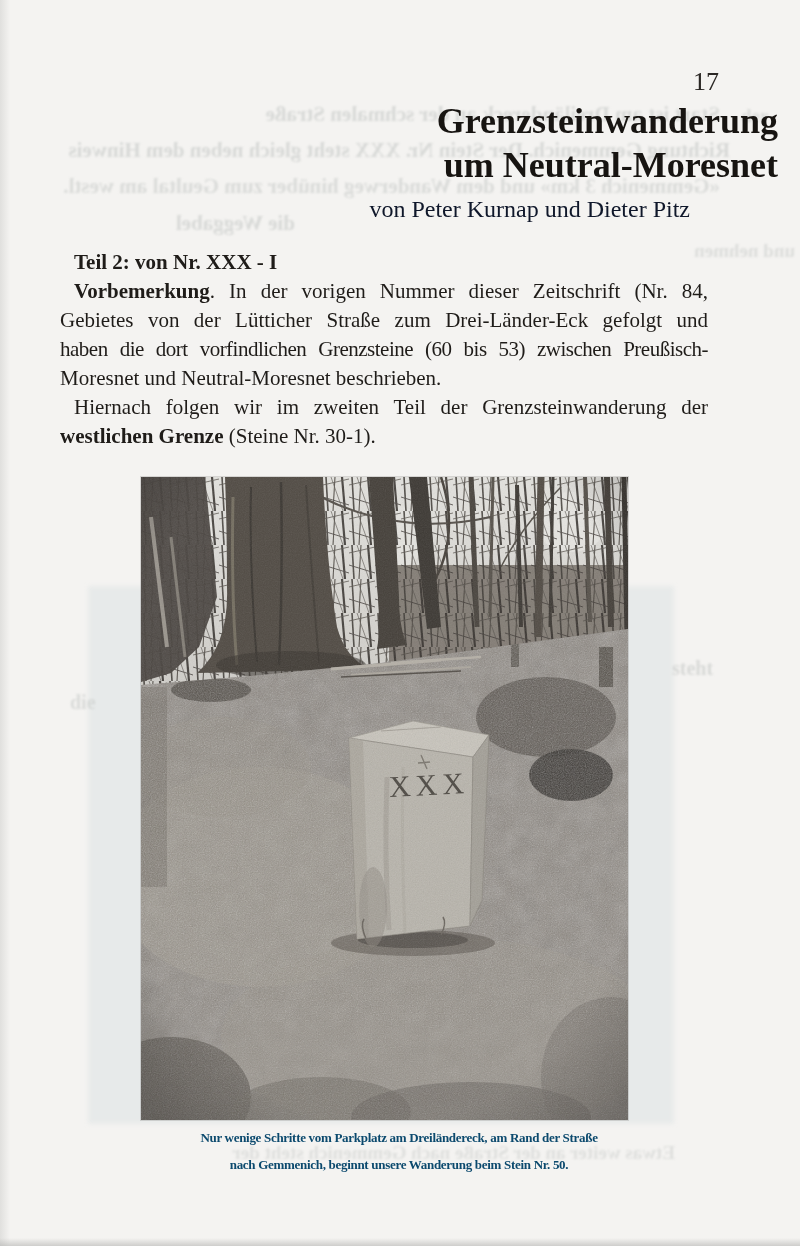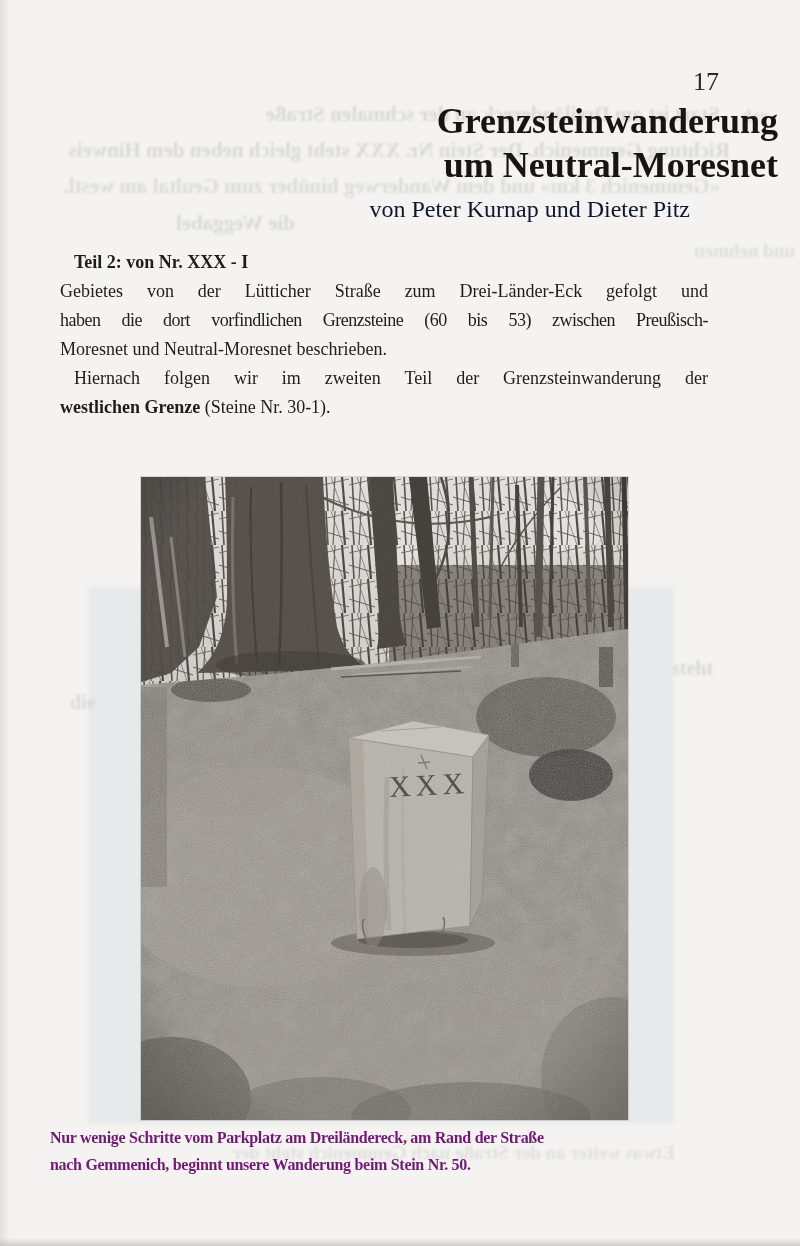--- a/index.html
+++ b/index.html
@@ -16,30 +16,30 @@
      background:#e0e5e6;opacity:.6;filter:blur(2px);}
   .bleed{position:absolute;font-weight:bold;color:#c5c8c6;filter:blur(1.2px);
      white-space:nowrap;line-height:1;z-index:0;}
   .mir{transform:scaleX(-1);}
   .pagenum{position:absolute;left:681px;top:67px;font-size:26px;color:#2a2724;z-index:2;margin-left:12px;}
   .title{position:absolute;left:10px;top:99px;width:768px;text-align:right;
      font-size:36px;font-weight:bold;color:#171411;line-height:44px;z-index:2;}
   .title div{white-space:nowrap;}
   .byline{position:absolute;right:110px;top:196px;font-size:24px;color:#0f172a;
      white-space:nowrap;z-index:2;}
-  .body-col{position:absolute;left:60px;top:248px;width:648px;font-size:18px;
+  .body-col{position:absolute;left:60px;top:248px;width:648px;font-size:21px;
      color:#1f1c19;z-index:2;}
   .bl{line-height:29px;white-space:nowrap;}
   .bl.j{text-align:justify;text-align-last:justify;}
   .bl.in{padding-left:14px;}
   .b{font-weight:bold;}
   .photo{position:absolute;left:141px;top:477px;width:487px;height:643px;z-index:1;
      box-shadow:0 0 0 1px rgba(120,120,118,.25);}
-  .caption{position:absolute;left:50px;top:1124px;width:698px;
-     font-size:16px;font-weight:bold;color:#701a75;line-height:27px;z-index:2;
+  .caption{position:absolute;left:50px;top:1124px;width:698px;text-align:center;
+     font-size:13px;font-weight:bold;color:#0c4a6e;line-height:27px;z-index:2;
      letter-spacing:-0.3px;}
   .caption div{white-space:nowrap;}
 </style>
 </head>
 <body>
 
 <div class="page">
 
   <div class="bleed-band"></div>
   <div class="edge-left"></div>
@@ -49,20 +49,21 @@
 
   <div class="title">
     <div>Grenzsteinwanderung</div>
     <div>um Neutral-Moresnet</div>
   </div>
 
   <div class="byline">von Peter Kurnap und Dieter Pitz</div>
 
   <div class="body-col">
       <div class="bl in"><span class="b">Teil 2: von Nr. XXX - I</span></div>
+      <div class="bl j in"><span class="b">Vorbemerkung</span><span>. In der vorigen Nummer dieser Zeitschrift (Nr. 84,</span></div>
       <div class="bl j"><span>Gebietes von der Lütticher Straße zum Drei-Länder-Eck gefolgt und</span></div>
       <div class="bl j" style="letter-spacing: -0.5px; word-spacing: -2.5px;"><span>haben die dort vorfindlichen Grenzsteine (60 bis 53) zwischen Preußisch-</span></div>
       <div class="bl"><span>Moresnet und Neutral-Moresnet beschrieben.</span></div>
       <div class="bl j in"><span>Hiernach folgen wir im zweiten Teil der Grenzsteinwanderung der</span></div>
       <div class="bl"><span class="b">westlichen Grenze</span><span> (Steine Nr. 30-1).</span></div>
     </div>
 
   <svg class="photo" viewBox="0 0 487 643" width="487" height="643" xmlns="http://www.w3.org/2000/svg">
     <defs>
       <filter id="nzF" x="-5%" y="-5%" width="110%" height="110%">

